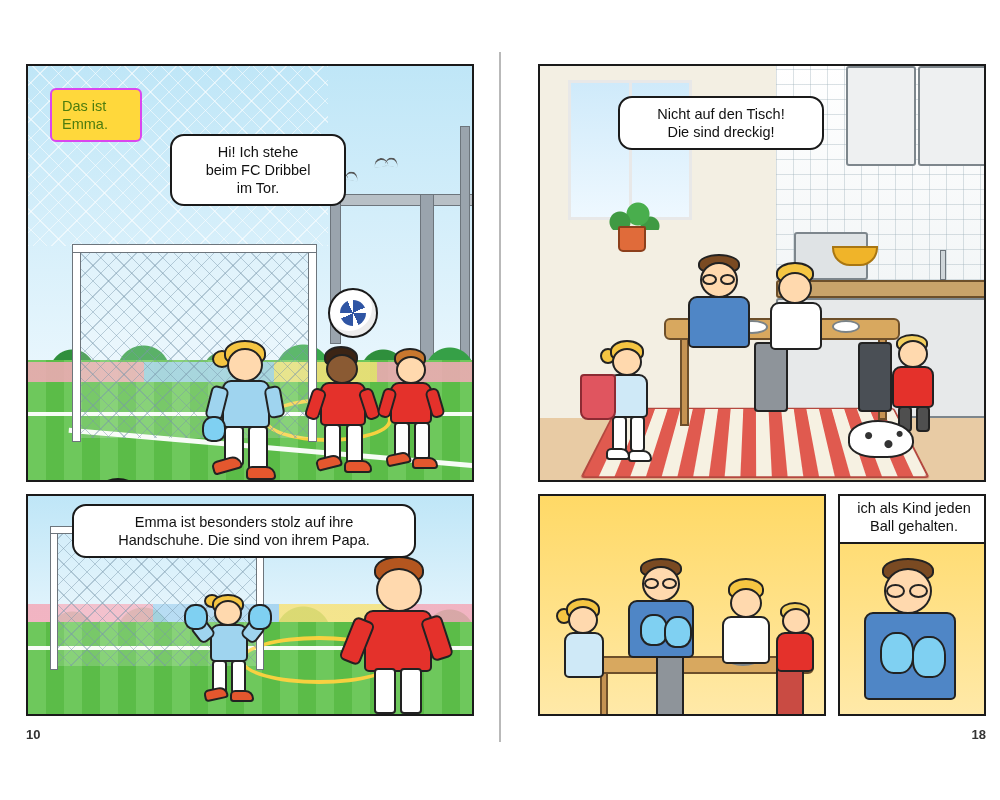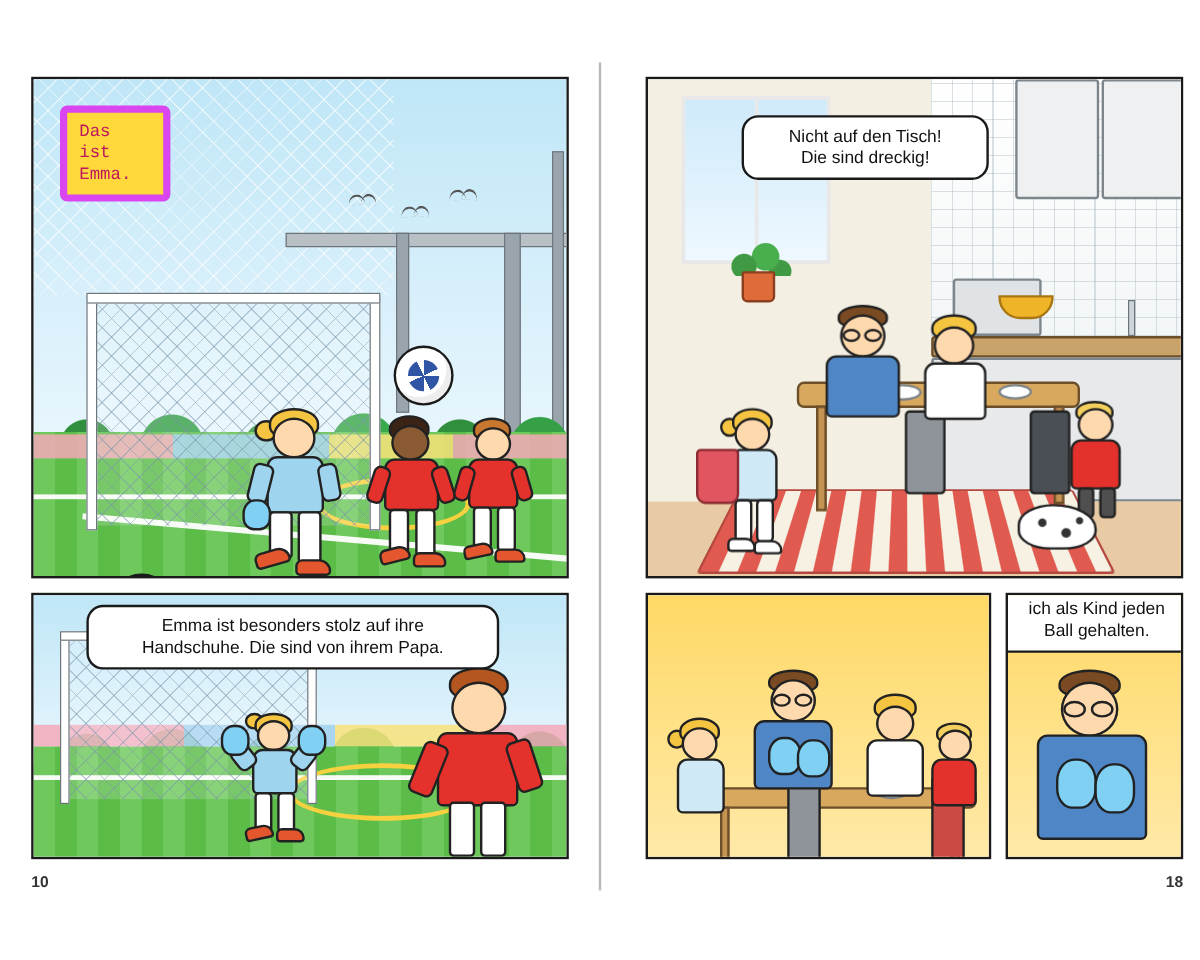--- a/index.html
+++ b/index.html
@@ -213,29 +213,28 @@
     font-size: 14.5px;
     line-height: 1.25;
     color: #111;
     text-align: center;
     box-sizing: border-box;
     z-index: 6;
   }
   .caption-yellow {
     position: absolute;
     background: #ffd83b;
-    border: 6px solid #d946ef;
+    border: 2px solid #d946ef;
     border-radius: 6px;
     padding: 7px 10px;
     font-size: 14.5px;
     line-height: 1.25;
-    color: #be185d;
+    color: #4d7c0f;
     box-sizing: border-box;
     z-index: 7;
-    font-family: Liberation Mono, monospace;
   }
 
   
   .wall      { position: absolute; background: #f2efe6; }
   .tiles {
     position: absolute;
     background:
       linear-gradient(#ffffff, #f3f6f7);
   }
   .tiles:after {
@@ -435,20 +434,23 @@
       </div>
 
       <div class="ball" style="left:300px; top:222px; width:46px; height:46px;"></div>
       <div class="ball" style="left:62px; top:412px; width:52px; height:52px;"></div>
       <div class="ball" style="left:336px; top:414px; width:48px; height:48px;"></div>
       <div class="ball" style="left:384px; top:414px; width:48px; height:48px;"></div>
 
       <div class="caption-yellow" style="left:22px; top:22px; width:92px; white-space:pre-line;">Das ist
 Emma.</div>
 
+      <div class="balloon" style="left:142px; top:68px; width:176px; white-space:pre-line;">Hi! Ich stehe
+beim FC Dribbel
+im Tor.</div>
     </div>
 
     <div class="panel" style="left:26px; top:494px; width:448px; height:222px;">
 
       <div class="sky" style="height:140px;"></div>
       <div class="treeline" style="top:104px;"></div>
       <div class="grass" style="height:92px;"></div>
 
       <div class="pitchline" style="left:0; top:108px; width:448px; height:18px; background:linear-gradient(90deg,#f4a9b8 0 28%, #9fd0ef 28% 56%, #f7e27a 56% 80%, #f4a9b8 80% 100%); opacity:.85;"></div>
       <div class="pitchline" style="left:0; top:150px; width:448px; height:4px;"></div>

